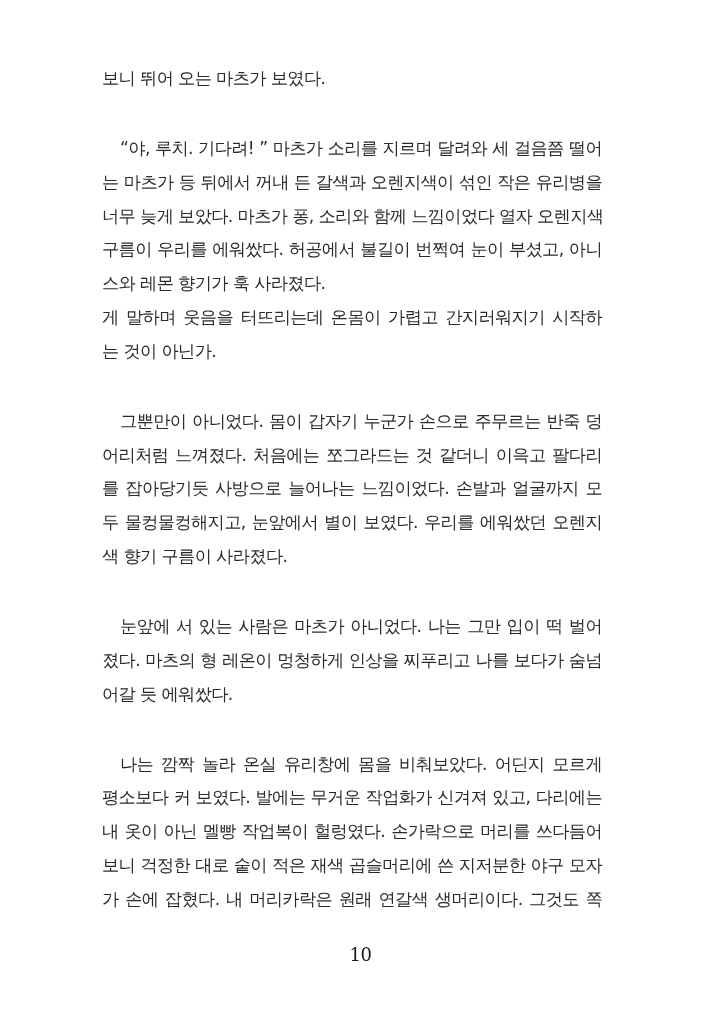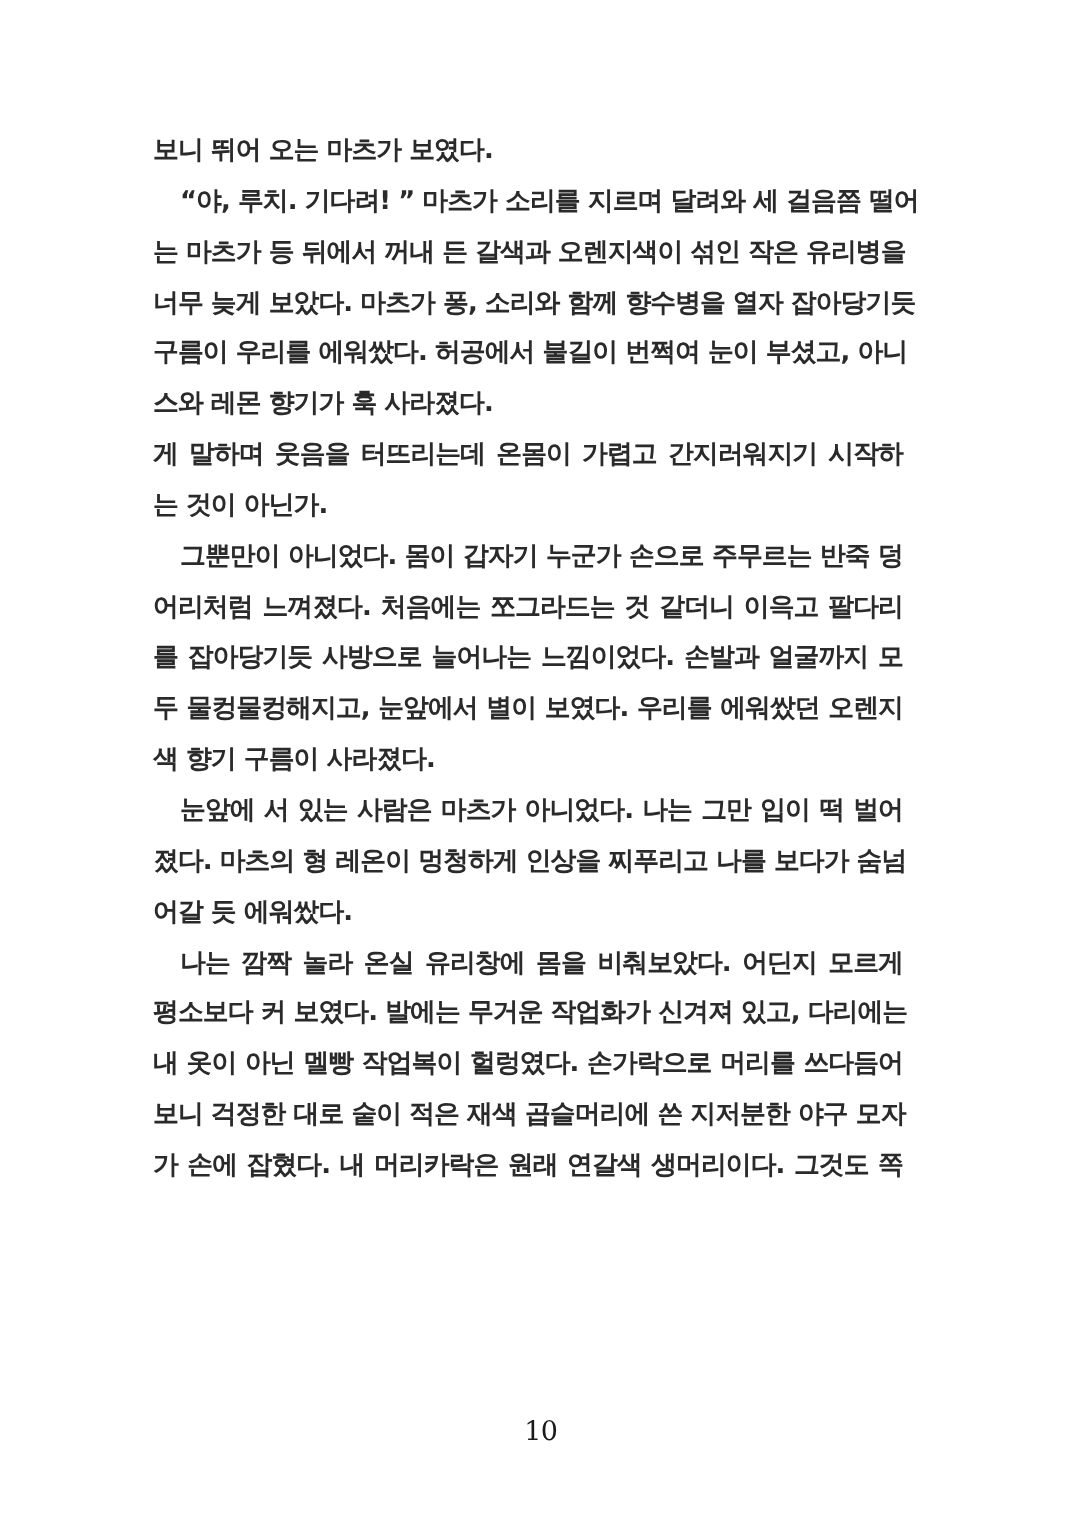--- a/index.html
+++ b/index.html
@@ -2,48 +2,47 @@
 <html><head>
   <meta charset="utf-8">
   <style>
     html, body { margin: 0; padding: 0; background: #ffffff; }
     body { width: 721px; height: 1024px; position: relative; overflow: hidden; }
     .page {
       position: absolute; left: 0; top: 0; width: 721px; height: 1024px;
       background: #ffffff;
     }
     .body-text {
-      position: absolute; left: 102px; top: 84px; width: 500px;
+      position: absolute; left: 102px; top: 62px; width: 500px;
       font-family: "DejaVu Sans", "Liberation Sans", sans-serif;
       font-size: 17.2px; color: #2a2a2a;
       letter-spacing: -0.6px;
-      font-weight: bold;
     }
     .line {
       height: 33.85px; line-height: 33.85px; white-space: nowrap;
       text-align: justify; text-align-last: justify;
     }
     .line.last { text-align-last: left; }
-    .line.indent { padding-left: 18px; }
+    .line.indent { padding-left: 18px; margin-top: 36px; }
     .page-number {
       position: absolute; left: 0; width: 721px; top: 944px;
       text-align: center;
       font-family: "DejaVu Serif", "Liberation Serif", serif;
       font-size: 18px; color: #1a1a1a; letter-spacing: -0.5px;
     }
   </style>
 </head>
 <body>
 
 <div class="page">
   <div class="body-text" id="body-text">
       <div class="line last">보니 뛰어 오는 마츠가 보였다.</div>
       <div class="line indent">“야, 루치. 기다려! ” 마츠가 소리를 지르며 달려와 세 걸음쯤 떨어</div>
       <div class="line">는 마츠가 등 뒤에서 꺼내 든 갈색과 오렌지색이 섞인 작은 유리병을</div>
-      <div class="line">너무 늦게 보았다. 마츠가 퐁, 소리와 함께 향수병을 열자 잡아당기듯</div>
+      <div class="line">너무 늦게 보았다. 마츠가 퐁, 소리와 함께 느낌이었다 열자 오렌지색</div>
       <div class="line">구름이 우리를 에워쌌다. 허공에서 불길이 번쩍여 눈이 부셨고, 아니</div>
       <div class="line last">스와 레몬 향기가 훅 사라졌다.</div>
       <div class="line">게 말하며 웃음을 터뜨리는데 온몸이 가렵고 간지러워지기 시작하</div>
       <div class="line last">는 것이 아닌가.</div>
       <div class="line indent">그뿐만이 아니었다. 몸이 갑자기 누군가 손으로 주무르는 반죽 덩</div>
       <div class="line">어리처럼 느껴졌다. 처음에는 쪼그라드는 것 같더니 이윽고 팔다리</div>
       <div class="line">를 잡아당기듯 사방으로 늘어나는 느낌이었다. 손발과 얼굴까지 모</div>
       <div class="line">두 물컹물컹해지고, 눈앞에서 별이 보였다. 우리를 에워쌌던 오렌지</div>
       <div class="line last">색 향기 구름이 사라졌다.</div>
       <div class="line indent">눈앞에 서 있는 사람은 마츠가 아니었다. 나는 그만 입이 떡 벌어</div>

